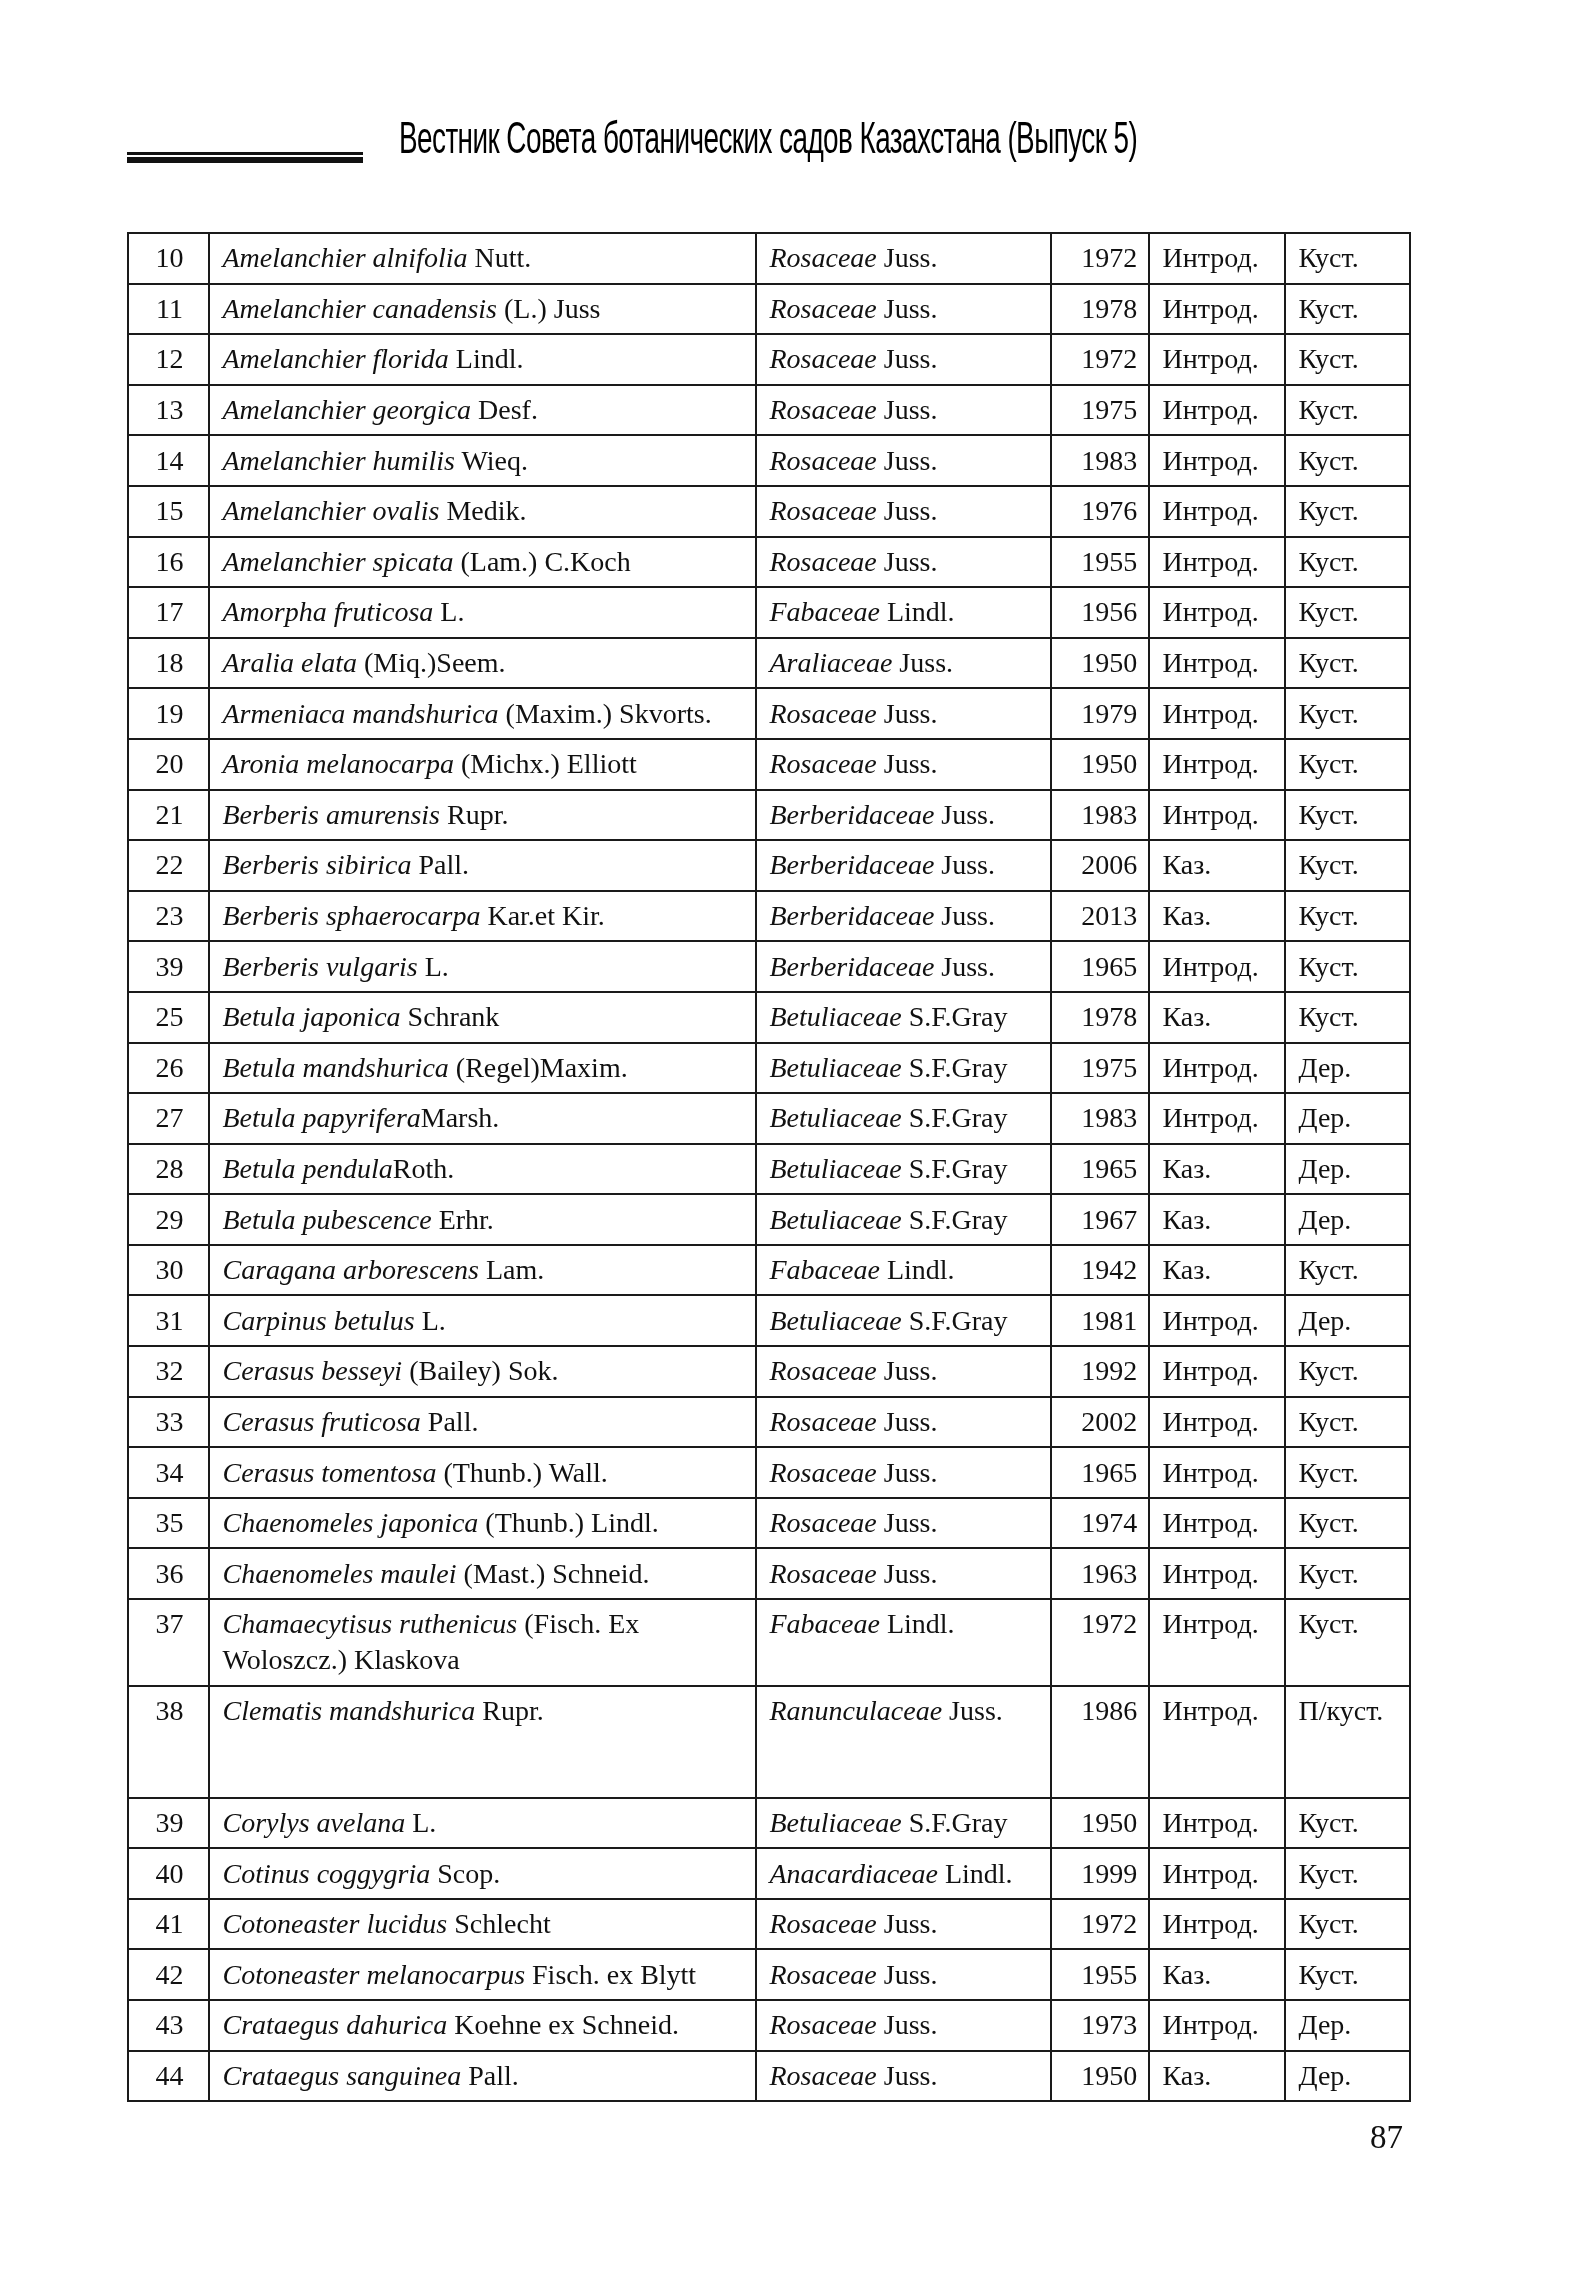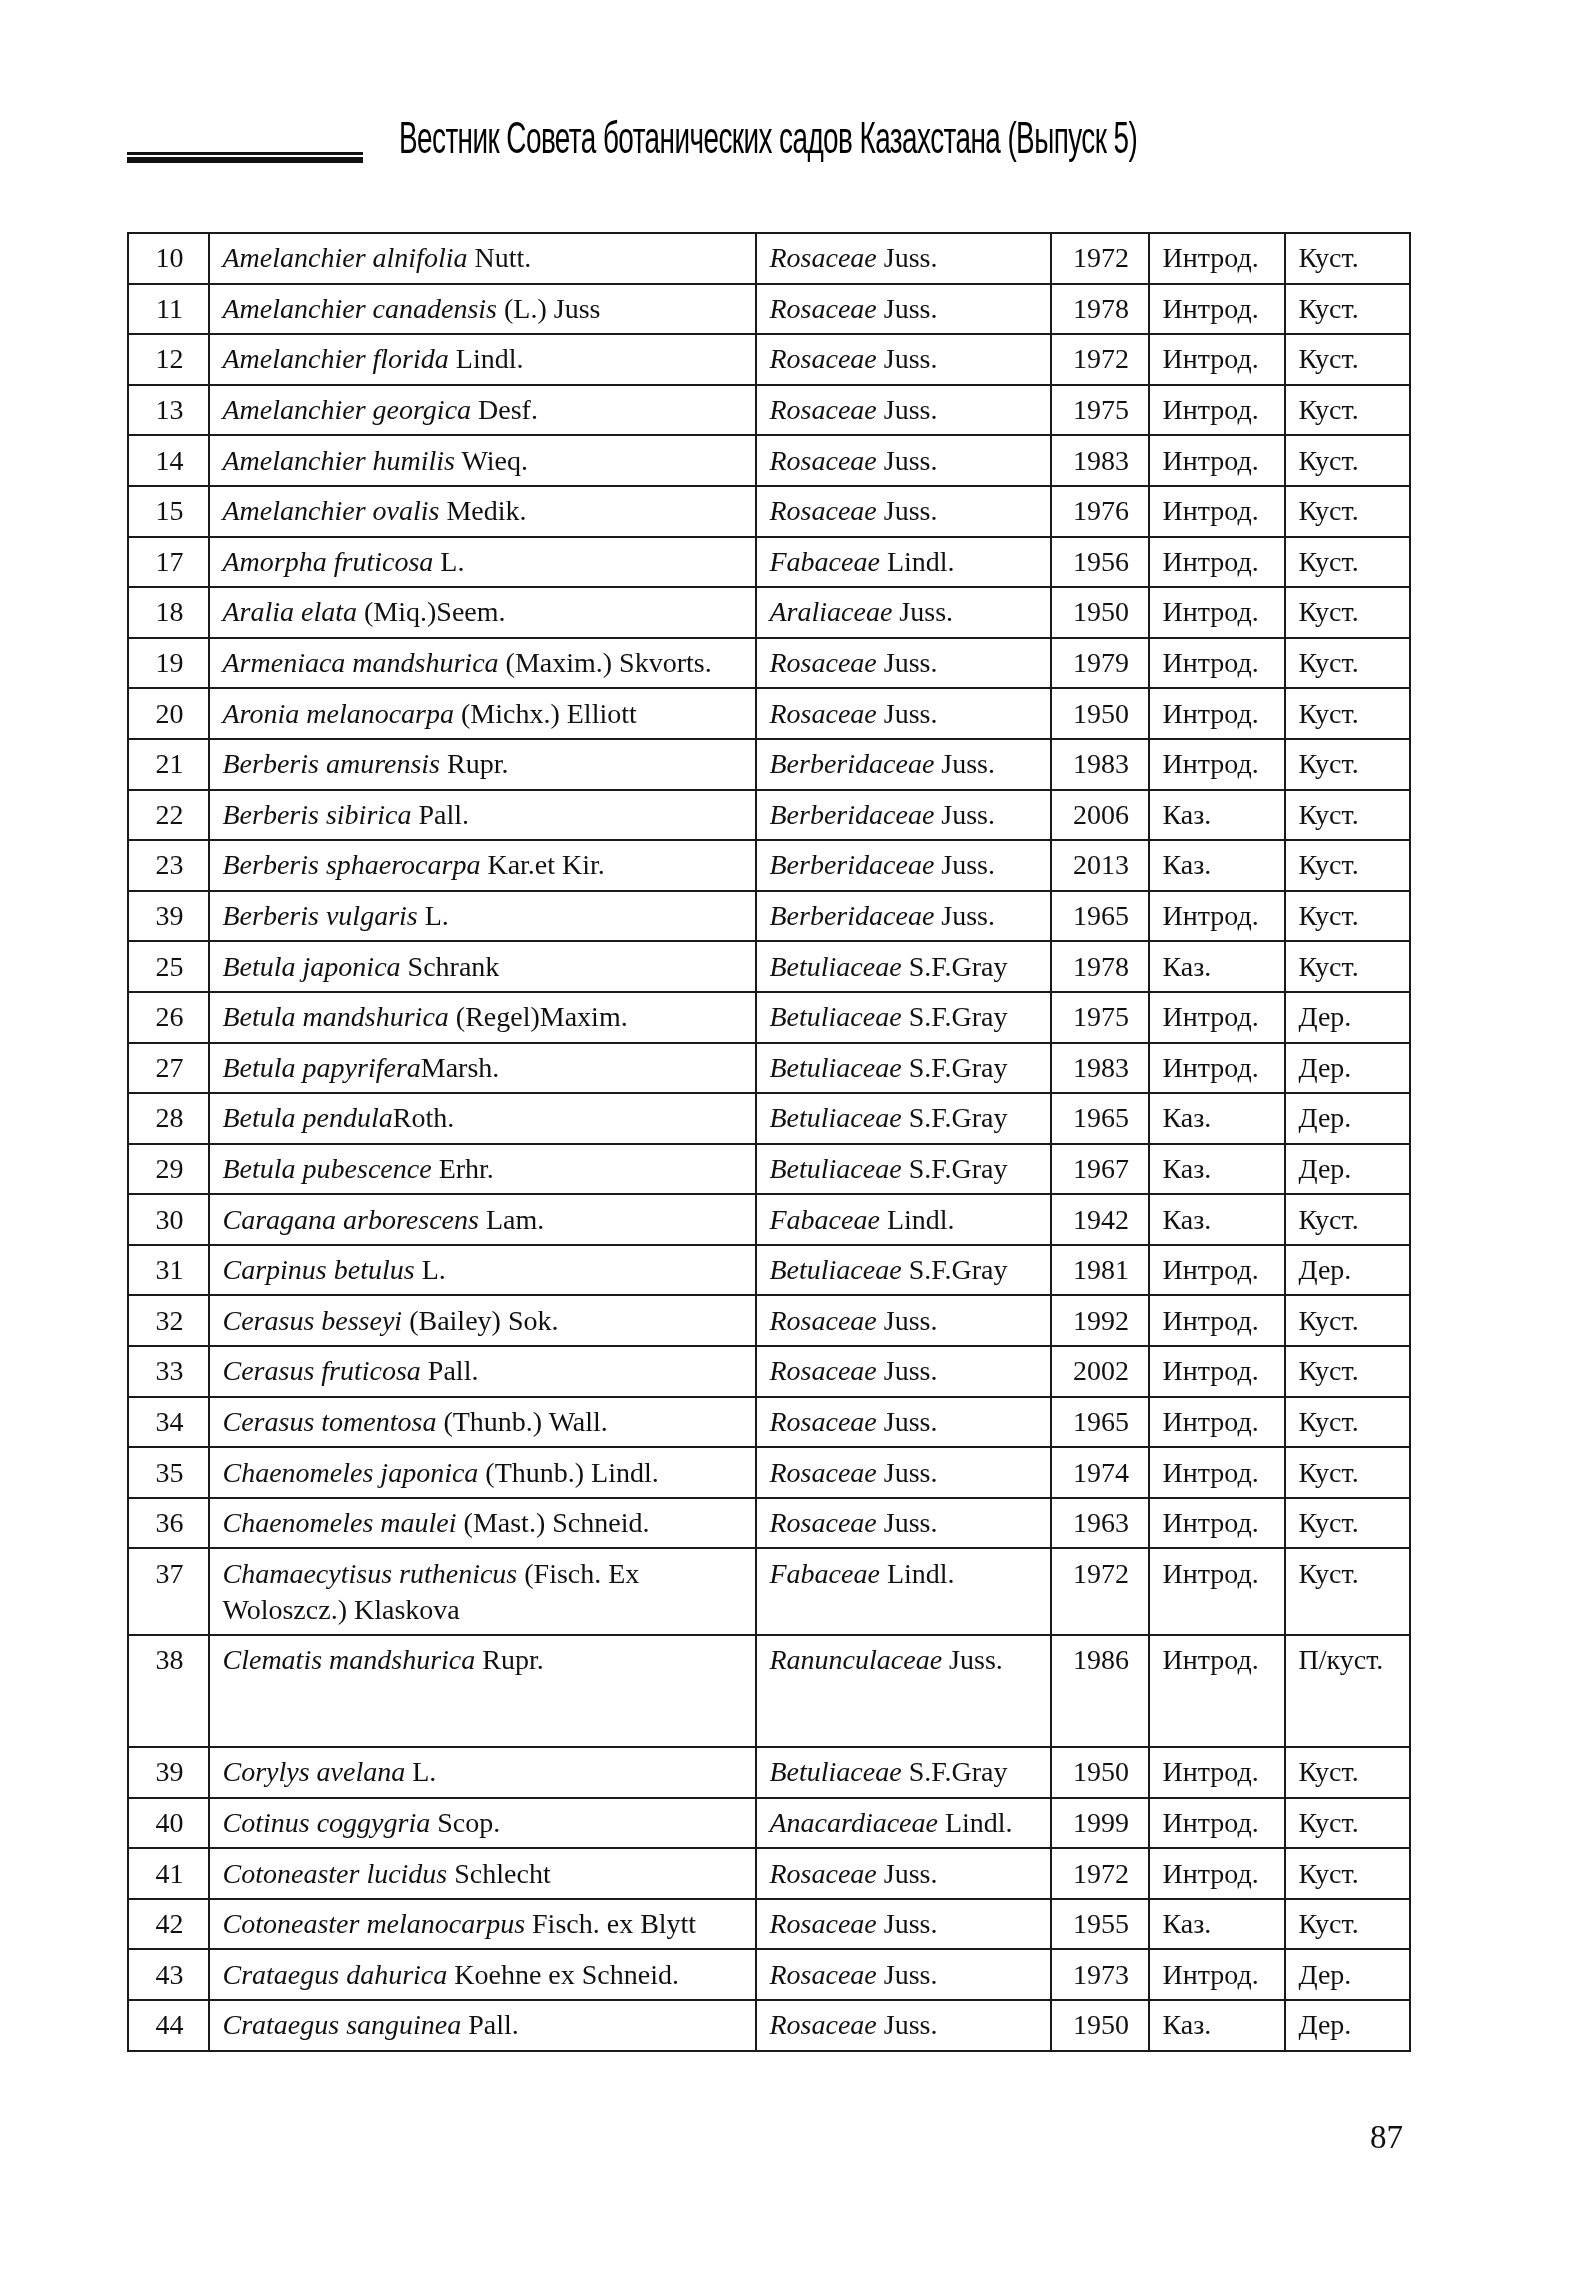--- a/index.html
+++ b/index.html
@@ -14,21 +14,21 @@
                    font-size: 45px; line-height: 64px; letter-spacing: -0.9px;
                    transform: scaleX(0.62); transform-origin: left center; white-space: nowrap; color: #000; }
   table.species { position: absolute; left: 127px; top: 232px; width: 1282px;
                   border-collapse: collapse; table-layout: fixed; }
   table.species td { border: 2.7px solid #1a1a1a; font-size: 28px; line-height: 36px;
                      padding: 6.3px 10.7px 6.3px 12.5px; vertical-align: top; }
   table.species tr { height: 50px; }
   table.species tr.tall-2 { height: 84px; }
   table.species tr.tall-3 { height: 112px; }
   td.num { text-align: center; padding-left: 3.6px; padding-right: 3.6px; }
-  td.year { text-align: center; }
+  td.year { text-align: right; }
   .it { font-style: italic; }
   .page-number { position: absolute; left: 1370px; top: 2119px; font-size: 33px; }
 </style>
 </head>
 <body>
 
 <div class="header-rule">
   <div class="thin"></div>
     <div class="gap"></div>
     <div class="thick"></div>
@@ -87,20 +87,28 @@
       </tr>
       <tr>
         <td class="num">15</td>
         <td><span class="it">Amelanchier ovalis</span><span> Medik.</span></td>
         <td><span class="it">Rosaceae</span><span> Juss.</span></td>
         <td class="year">1976</td>
         <td>Интрод.</td>
         <td>Куст.</td>
       </tr>
       <tr>
+        <td class="num">16</td>
+        <td><span class="it">Amelanchier spicata</span><span> (Lam.) C.Koch</span></td>
+        <td><span class="it">Rosaceae</span><span> Juss.</span></td>
+        <td class="year">1955</td>
+        <td>Интрод.</td>
+        <td>Куст.</td>
+      </tr>
+      <tr>
         <td class="num">17</td>
         <td><span class="it">Amorpha fruticosa</span><span> L.</span></td>
         <td><span class="it">Fabaceae</span><span> Lindl.</span></td>
         <td class="year">1956</td>
         <td>Интрод.</td>
         <td>Куст.</td>
       </tr>
       <tr>
         <td class="num">18</td>
         <td><span class="it">Aralia elata</span><span> (Miq.)Seem.</span></td>

